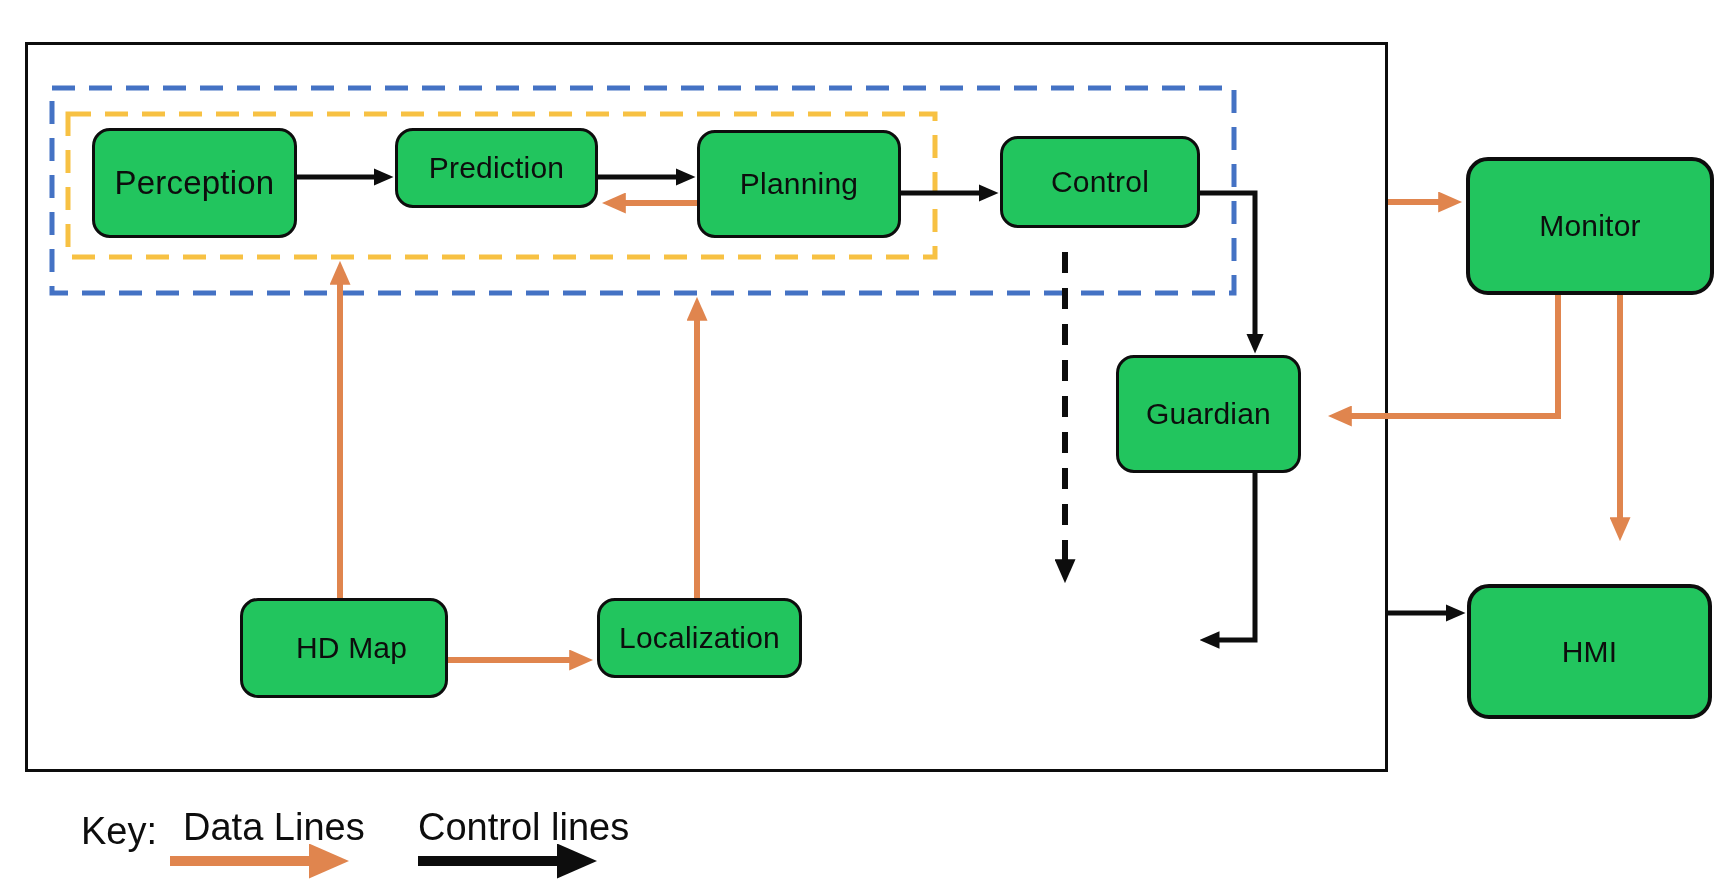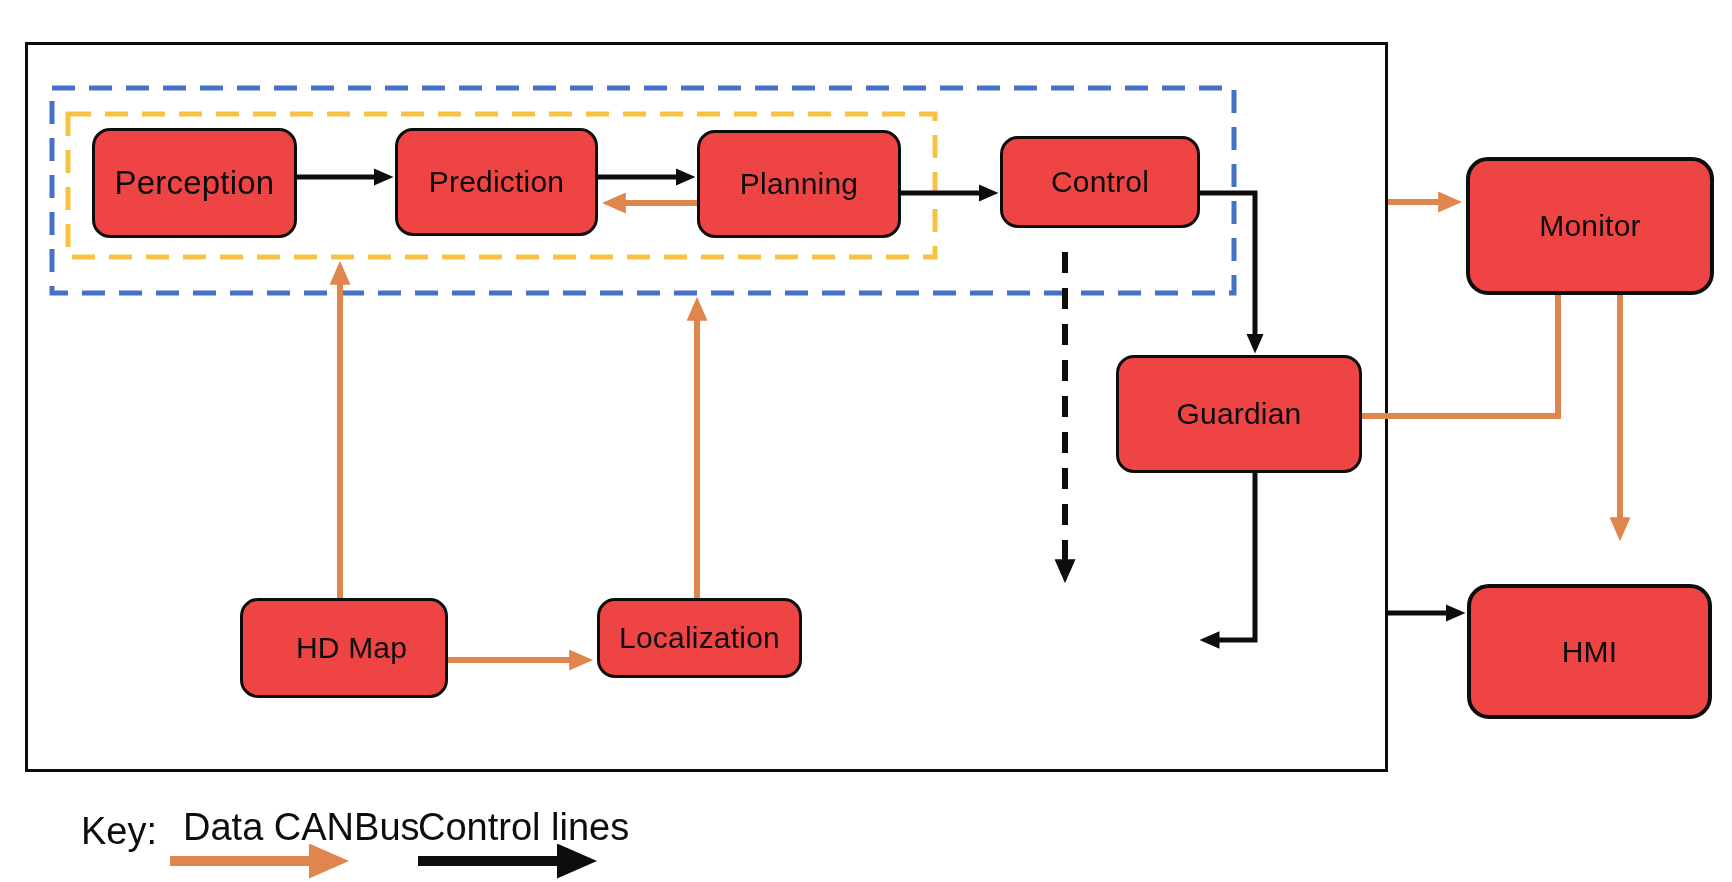--- a/index.html
+++ b/index.html
@@ -24,21 +24,21 @@
   .grp-blue{stroke:var(--outer-group-border);stroke-width:5;stroke-dasharray:23 14;fill:none;}
   .grp-yellow{stroke:var(--inner-group-border);stroke-width:5;stroke-dasharray:23 14;fill:none;}
   .mk-c{fill:var(--control-line);}
   .mk-d{fill:var(--data-line);}
   .boundary{
     position:absolute;left:25px;top:42px;width:1363px;height:730px;
     border:3px solid #0D0D0D;box-sizing:border-box;
   }
   .node{
     position:absolute;box-sizing:border-box;border:3px solid var(--node-border);
-    border-radius:18px;background:#ef4444;display:flex;align-items:center;justify-content:center;
+    border-radius:18px;background:#22c55e;display:flex;align-items:center;justify-content:center;
     font-size:30px;letter-spacing:.2px;
   }
   .node.thick{border-width:4px;border-radius:22px;margin-top:39px;}
   .lbl{white-space:nowrap;}
   .squiggle{
     text-decoration-line:underline;text-decoration-style:wavy;
     text-decoration-color:var(--spellcheck-underline);
     text-decoration-thickness:1px;text-underline-offset:5px;
   }
   .legend-text{position:absolute;font-size:38px;white-space:nowrap;}
@@ -80,50 +80,50 @@
     <line class="ln-d" x1="1620" y1="256" x2="1620" y2="519" marker-end="url(#ah-d)"></line>
 
     <line class="ln-d ln-leg" x1="170" y1="861" x2="312" y2="861" marker-end="url(#ah-d)"></line>
     <line class="ln-c ln-leg" x1="418" y1="861" x2="560" y2="861" marker-end="url(#ah-c)"></line>
   </svg>
 
   <div class="node" style="left:92px;top:128px;width:205px;height:110px;font-size:33px;">
     <span class="lbl">Perception</span>
   </div>
 
-  <div class="node" style="left:395px;top:128px;width:203px;height:108px;">
+  <div class="node" style="left:395px;top:128px;width:203px;height:80px;">
     <span class="lbl">Prediction</span>
   </div>
 
   <div class="node" style="left:697px;top:130px;width:204px;height:108px;">
     <span class="lbl">Planning</span>
   </div>
 
   <div class="node" style="left:1000px;top:136px;width:200px;height:92px;">
     <span class="lbl">Control</span>
   </div>
 
   <div class="node thick" style="left:1466px;top:118px;width:248px;height:138px;">
     <span class="lbl">Monitor</span>
   </div>
 
-  <div class="node" style="left:1116px;top:355px;width:246px;height:118px;">
+  <div class="node" style="left:1116px;top:355px;width:185px;height:118px;">
     <span class="lbl">Guardian</span>
   </div>
 
   <div class="node" style="left:240px;top:598px;width:208px;height:100px;padding-left:15px;">
     <span class="lbl">HD Map</span>
   </div>
 
   <div class="node" style="left:597px;top:598px;width:205px;height:80px;">
     <span class="lbl">Localization</span>
   </div>
 
 
   <div class="node thick" style="left:1467px;top:545px;width:245px;height:135px;align-items:center;">
     <span class="lbl">HMI</span>
   </div>
 
   <div class="legend-text" style="left:81px;top:810px;">Key:</div>
-  <div class="legend-text" style="left:183px;top:806px;">Data CANBus</div>
+  <div class="legend-text" style="left:183px;top:806px;">Data Lines</div>
   <div class="legend-text" style="left:418px;top:806px;">Control lines</div>
 
 </div>
 
 </body></html>

